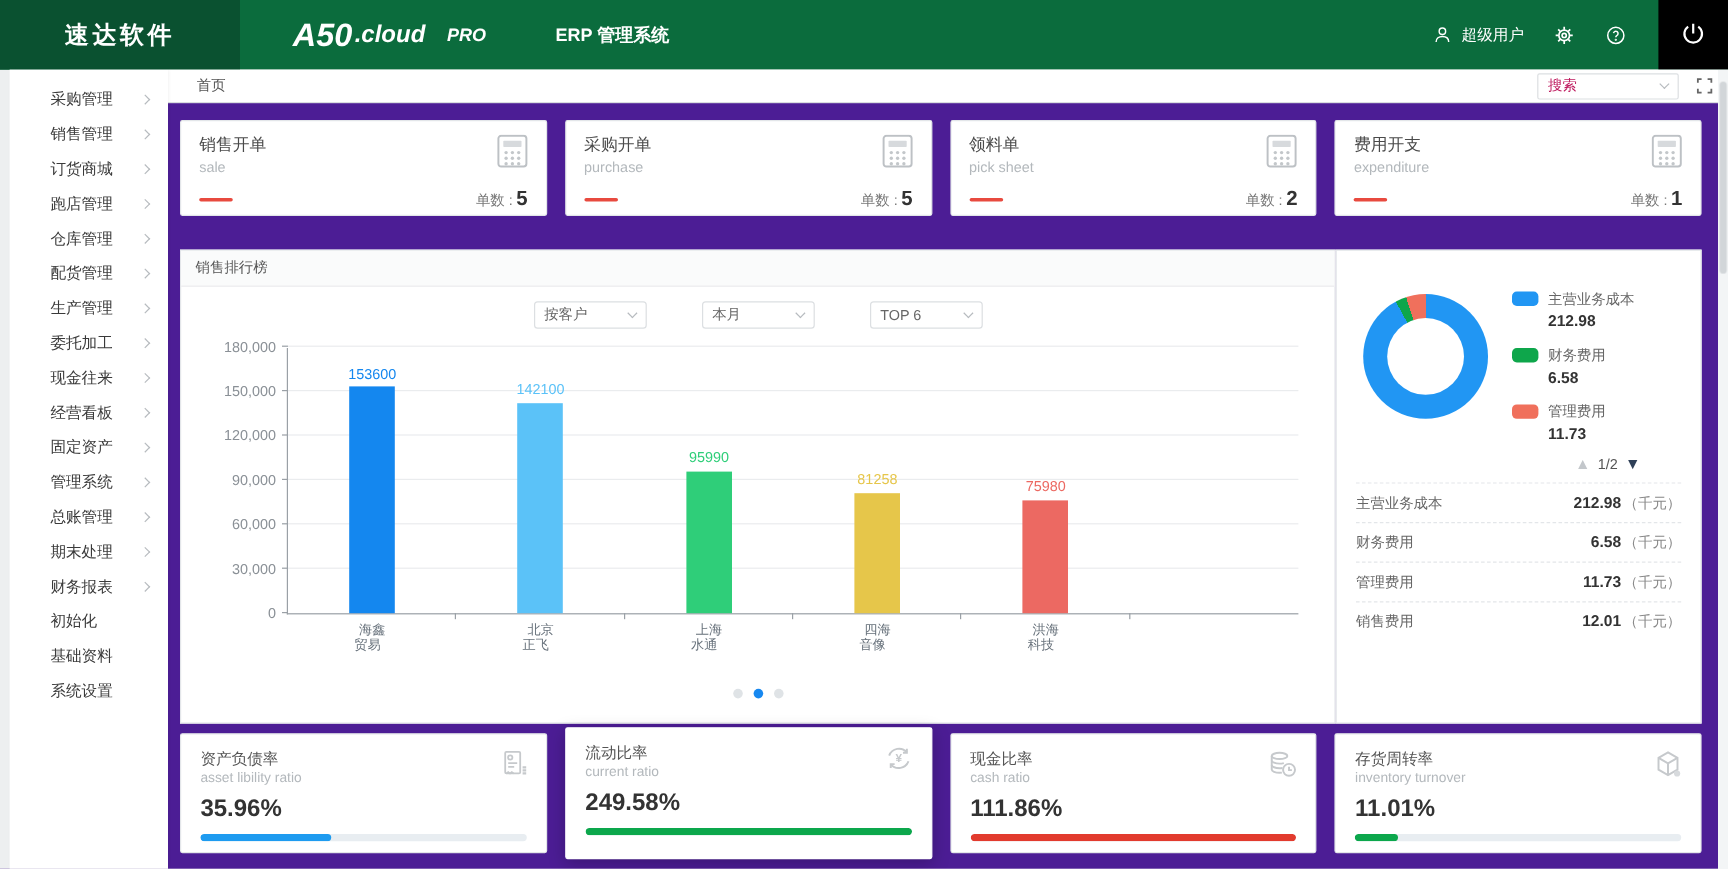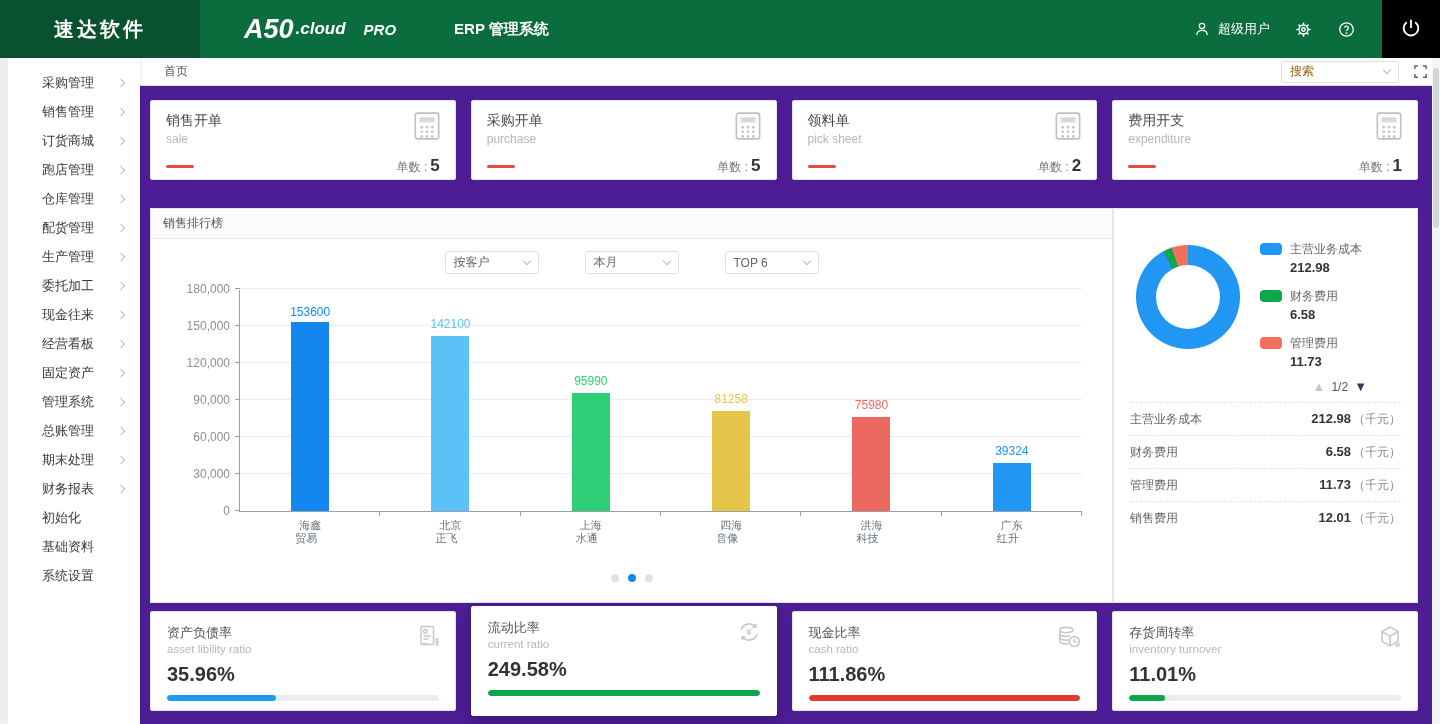--- a/index.html
+++ b/index.html
@@ -5,42 +5,42 @@
   * { box-sizing: border-box; margin: 0; padding: 0; }
   html,body { width:1440px; height:724px; overflow:hidden; }
   body { font-family:"Liberation Sans","DejaVu Sans",sans-serif; font-size:12px; color:#333; background:#EDEFF0; }
 
   
   .header { display:flex; align-items:stretch; height:58px; background:#0B6C3D; color:#fff; position:relative; }
   .logo-box { width:200px; background:#0A5130; display:flex; align-items:center; justify-content:center;
               font-size:20px; font-weight:bold; letter-spacing:3px; }
   .brand { display:flex; align-items:center; margin-left:44px; }
   .brand-name { font-size:27px; font-weight:bold; font-style:italic; }
-  .brand-domain { font-size:17px; font-weight:bold; font-style:italic; margin-left:2px; }
+  .brand-domain { font-size:20px; font-weight:bold; font-style:italic; margin-left:2px; }
   .brand-edition { font-size:15px; font-weight:bold; font-style:italic; margin-left:18px; }
   .system-title { font-size:15px; font-weight:bold; margin-left:58px; }
   .header-right { margin-left:auto; display:flex; align-items:center; gap:24px; padding-right:26px; }
   .user-chip { display:flex; align-items:center; gap:7px; font-size:13px; cursor:pointer; }
   .hicon { display:flex; align-items:center; cursor:pointer; }
   .power-box { width:58px; background:#000; display:flex; align-items:center; justify-content:center; cursor:pointer; }
 
   
   .body-row { display:flex; height:666px; padding-left:8px; position:relative; }
   .sidebar { width:132px; background:#fff; box-shadow:1px 0 3px rgba(0,0,0,.07); padding-top:10px; z-index:2; }
   .side-item { height:29px; display:flex; align-items:center; padding:0 16px 0 34px; font-size:13px; color:#3a3a3a; cursor:pointer; }
   .side-label { flex:1; }
   .chev-right { width:6px; height:6px; border-right:1.3px solid #b7bbbf; border-bottom:1.3px solid #b7bbbf; transform:rotate(-45deg); }
 
   .main-col { flex:1; display:flex; flex-direction:column; min-width:0; }
   .topbar { height:28px; background:#fff; border-bottom:1px solid #D9DDE0; display:flex; align-items:center; padding:0 12px 0 24px; }
   .home-tab { font-size:12px; color:#555; cursor:pointer; }
   .topbar-right { margin-left:auto; display:flex; align-items:center; gap:14px; }
   .search-select { width:118px; height:22px; border:1px solid #DCDFE2; border-radius:2px; background:#fff;
                    display:flex; align-items:center; padding:0 8px; cursor:pointer; }
-  .search-ph { color:#a16207; flex:1; }
+  .search-ph { color:#be185d; flex:1; }
   .chev-down { width:6px; height:6px; border-right:1.3px solid #b7bbbf; border-bottom:1.3px solid #b7bbbf; transform:rotate(45deg); margin-top:-3px; }
 
   .main { flex:1; padding:14px 22px 0 10px; background:#4c1d95; }
 
   
   .stat-row { display:flex; gap:15px; }
   .stat-card { flex:1; height:80px; background:#fff; border:1px solid #E3E6E9; border-radius:2px; padding:11px 15px; cursor:pointer; }
   .stat-top { display:flex; justify-content:space-between; }
   .stat-title { font-size:14px; color:#4a4a4a; }
   .stat-sub { font-size:12px; color:#b3b8bc; margin-top:2px; }
@@ -424,26 +424,20 @@
                   <div class="bar-value" style="bottom: 105px; color: rgb(230, 198, 74);">81258</div>
                   <div class="xlabel"><span>四海</span><span class="l2">音像</span></div>
                   <div class="xtick"></div>
                 </div>
                 <div class="slot" style="left: 66.6667%; width: 16.6667%;">
                   <div class="bar" style="height: 94px; background: rgb(236, 105, 98);"></div>
                   <div class="bar-value" style="bottom: 99px; color: rgb(236, 105, 98);">75980</div>
                   <div class="xlabel"><span>洪海</span><span class="l2">科技</span></div>
                   <div class="xtick"></div>
                 </div>
-                <div class="slot" style="left: 83.3333%; width: 16.6667%;">
-                  <div class="bar" style="height: 48px; background: rgb(33, 150, 243);"></div>
-                  <div class="bar-value" style="bottom: 53px; color: rgb(33, 150, 243);">39324</div>
-                  <div class="xlabel"><span>广东</span><span class="l2">红升</span></div>
-                  <div class="xtick"></div>
-                </div>
               </div>
           </div>
           <div class="dots" id="carousel-dots">
               <span class="dot"></span>
               <span class="dot active"></span>
               <span class="dot"></span>
             </div>
         </section>
 
         <aside class="expense-panel">

